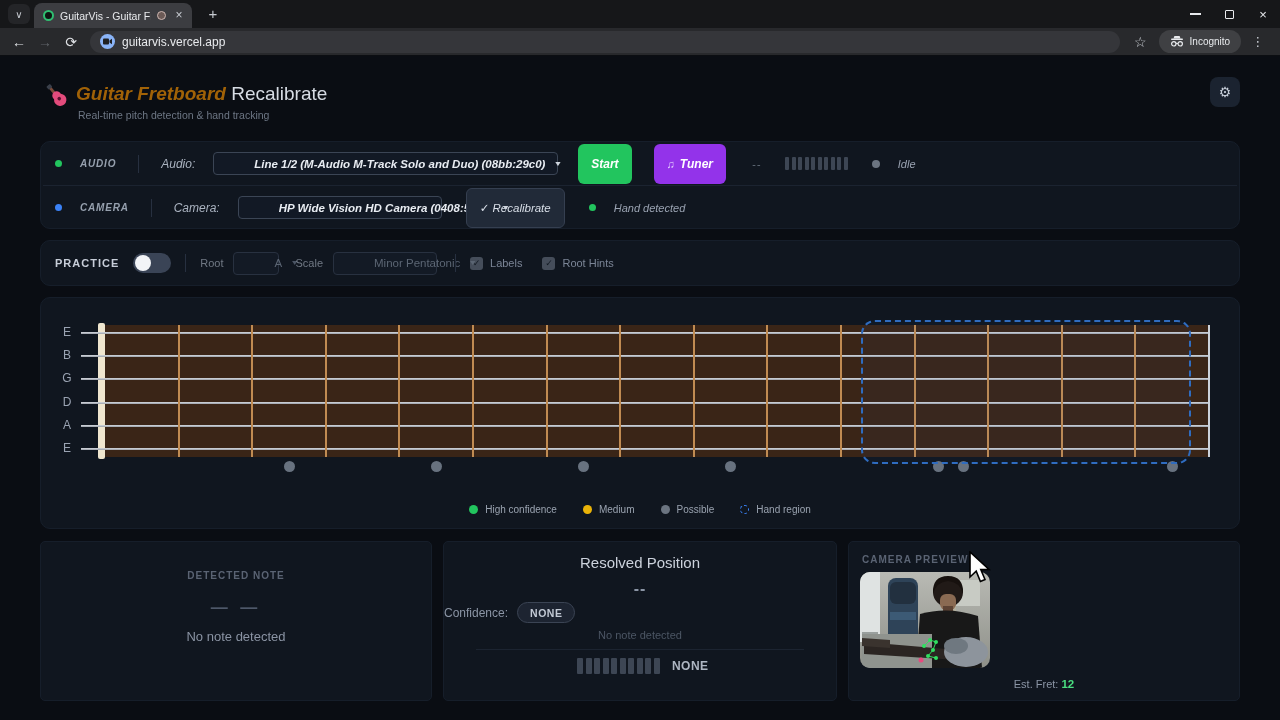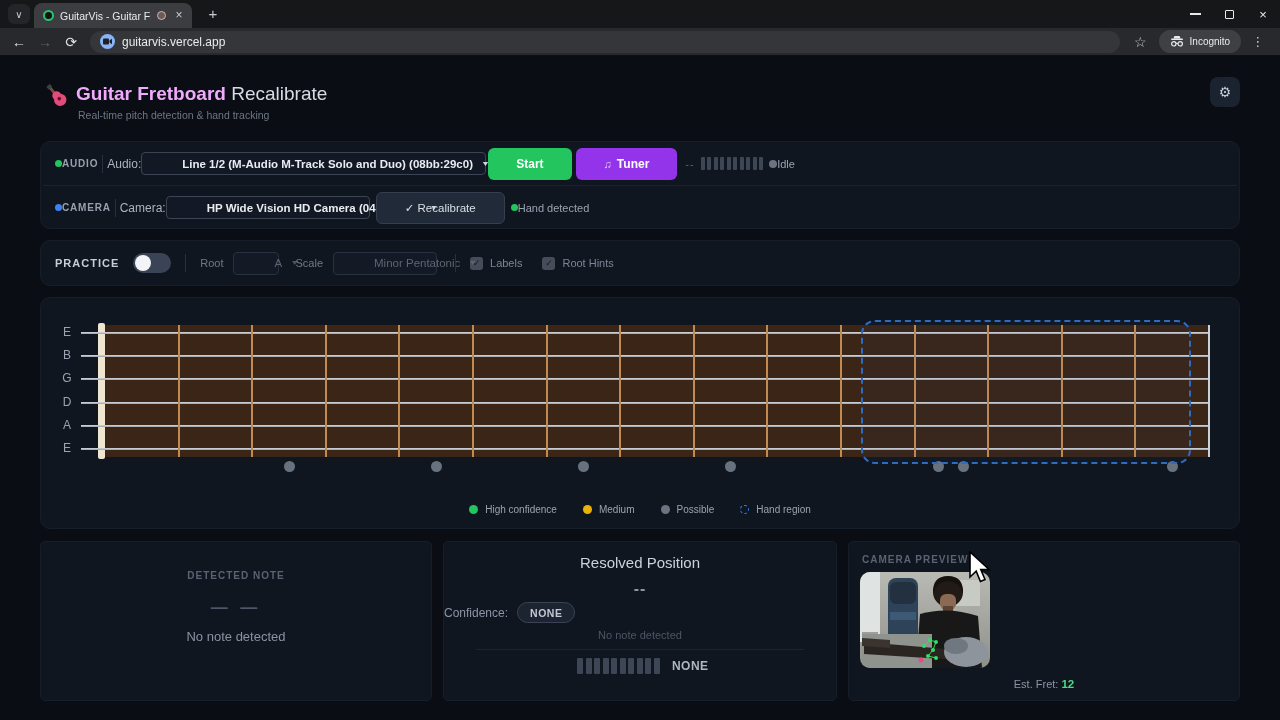--- a/index.html
+++ b/index.html
@@ -32,43 +32,43 @@
   .menu-dots { color:#c7cbd1; font-size:13px; margin-left:10px; margin-right:8px; }
 
   
   #page { position:absolute; top:57px; left:0; width:1280px; height:663px; background:#0a0d13; }
   .panel { position:absolute; left:40px; width:1200px; background:#10161f; border:1px solid #161e2a; border-radius:10px; }
 
   
   #app-header { position:absolute; top:12px; left:40px; right:40px; height:54px; }
   #logo { position:absolute; left:2px; top:12px; width:30px; height:30px; }
   #title-line { position:absolute; left:36px; top:14px; font-size:19px; font-weight:bold; }
-  .title-green { color:#f0abfc; }
+  .title-green { color:#a16207;font-style:italic; }
   .title-rest { color:#d7dce4; font-weight:normal; }
   #subtitle { position:absolute; left:38px; top:40px; font-size:10.5px; color:#6d7684; }
   #settings-btn { position:absolute; right:0px; top:8px; width:30px; height:30px; border-radius:8px; background:#1b2330; color:#c6cdd8; font-size:14px; display:flex; align-items:center; justify-content:center; }
 
   
   #panel-io { top:84px; height:88px; }
-  .io-row { height:43px; display:flex; align-items:center; padding:0 14px; gap:0; }
+  .io-row { height:43px; display:flex; align-items:center; padding:0 14px; gap:18px;font-style:italic; }
   .io-divider { height:1px; background:#1b2330; margin:0 2px; }
   .dot { width:7px; height:7px; border-radius:50%; flex:0 0 auto; }
   .dot.green { background:#22c55e; }
   .dot.blue { background:#3b82f6; }
   .dot.gray { background:#6b7480; }
   .section-label { font-size:10px; font-weight:bold; letter-spacing:0.8px; color:#96a0ae; }
   .vsep { width:1px; height:18px; background:#273040; margin:0 4px; }
   .field-label { font-size:12px; color:#aab3c0; }
   .select { height:23px; background:#121925; border:1px solid #3b4555; border-radius:4px; display:flex; align-items:center; gap:8px; padding:0 8px; }
   .select .sel-text { font-size:11.5px; font-weight:600; color:#e8ecf2; white-space:nowrap;margin-left:32px; }
   .select .chev { font-size:9px; color:#cfd5de; transform:scaleY(0.8); }
   .select.dimmed { background:#131a25; border-color:#283140; }
   .select.dimmed .sel-text { color:#5b6573; font-weight:normal; }
   .select.dimmed .chev { color:#4a5463; }
-  .btn { height:32px; border-radius:6px; display:flex; align-items:center; justify-content:center; gap:5px; font-size:12px; font-weight:600; padding:0 28px; }
+  .btn { height:40px; border-radius:6px; display:flex; align-items:center; justify-content:center; gap:5px; font-size:12px; font-weight:600; padding:0 13px; }
   .btn-start { background:#22c55e; color:#ffffff; margin-left:2px; }
   .btn-tuner { background:#9333ea; color:#ffffff; margin-left:4px; }
   .btn-tuner .note-ic { font-size:11px; color:#e4ccff; }
   .btn-ghost { background:#212a38; border:1px solid #353f50; color:#d9dfe8; font-size:11.5px; font-weight:normal; }
   .placeholder-dashes { font-size:11px; color:#59636f; margin-left:8px; letter-spacing:1px; }
   .meter { display:flex; gap:2.5px; align-items:center; margin-left:6px; }
   .meter-bar { width:4px; height:13px; background:#3d4654; border-radius:1px; display:block; }
   .status-text { font-size:11px; color:#9aa3b2; }
 
   

